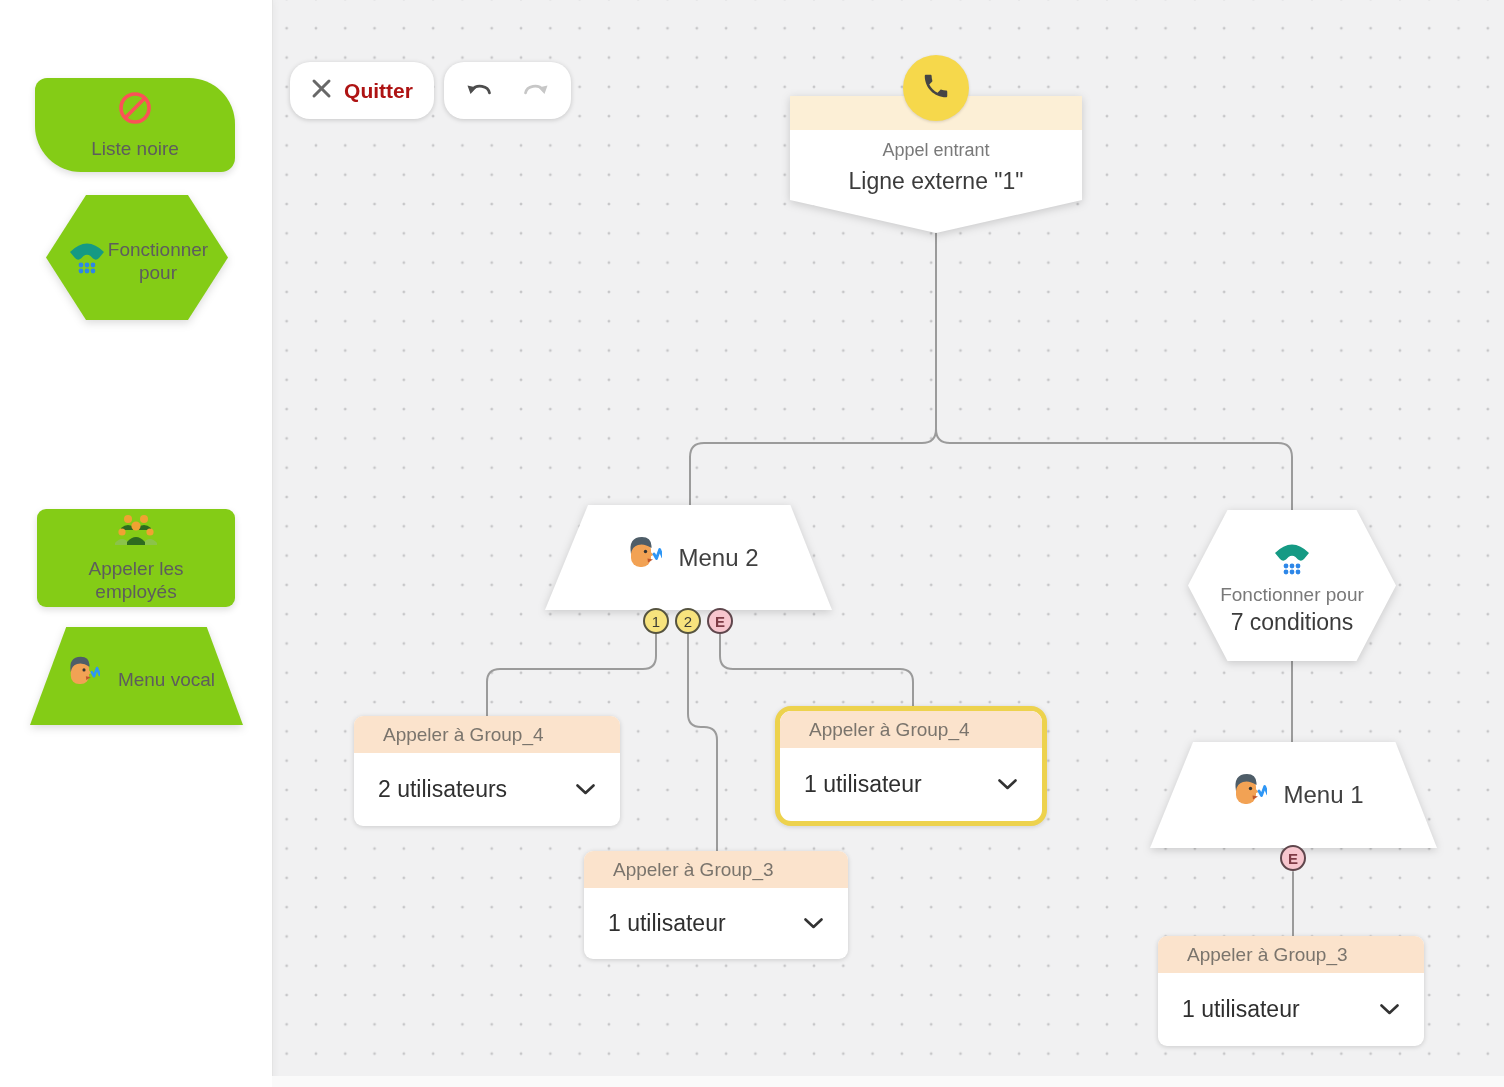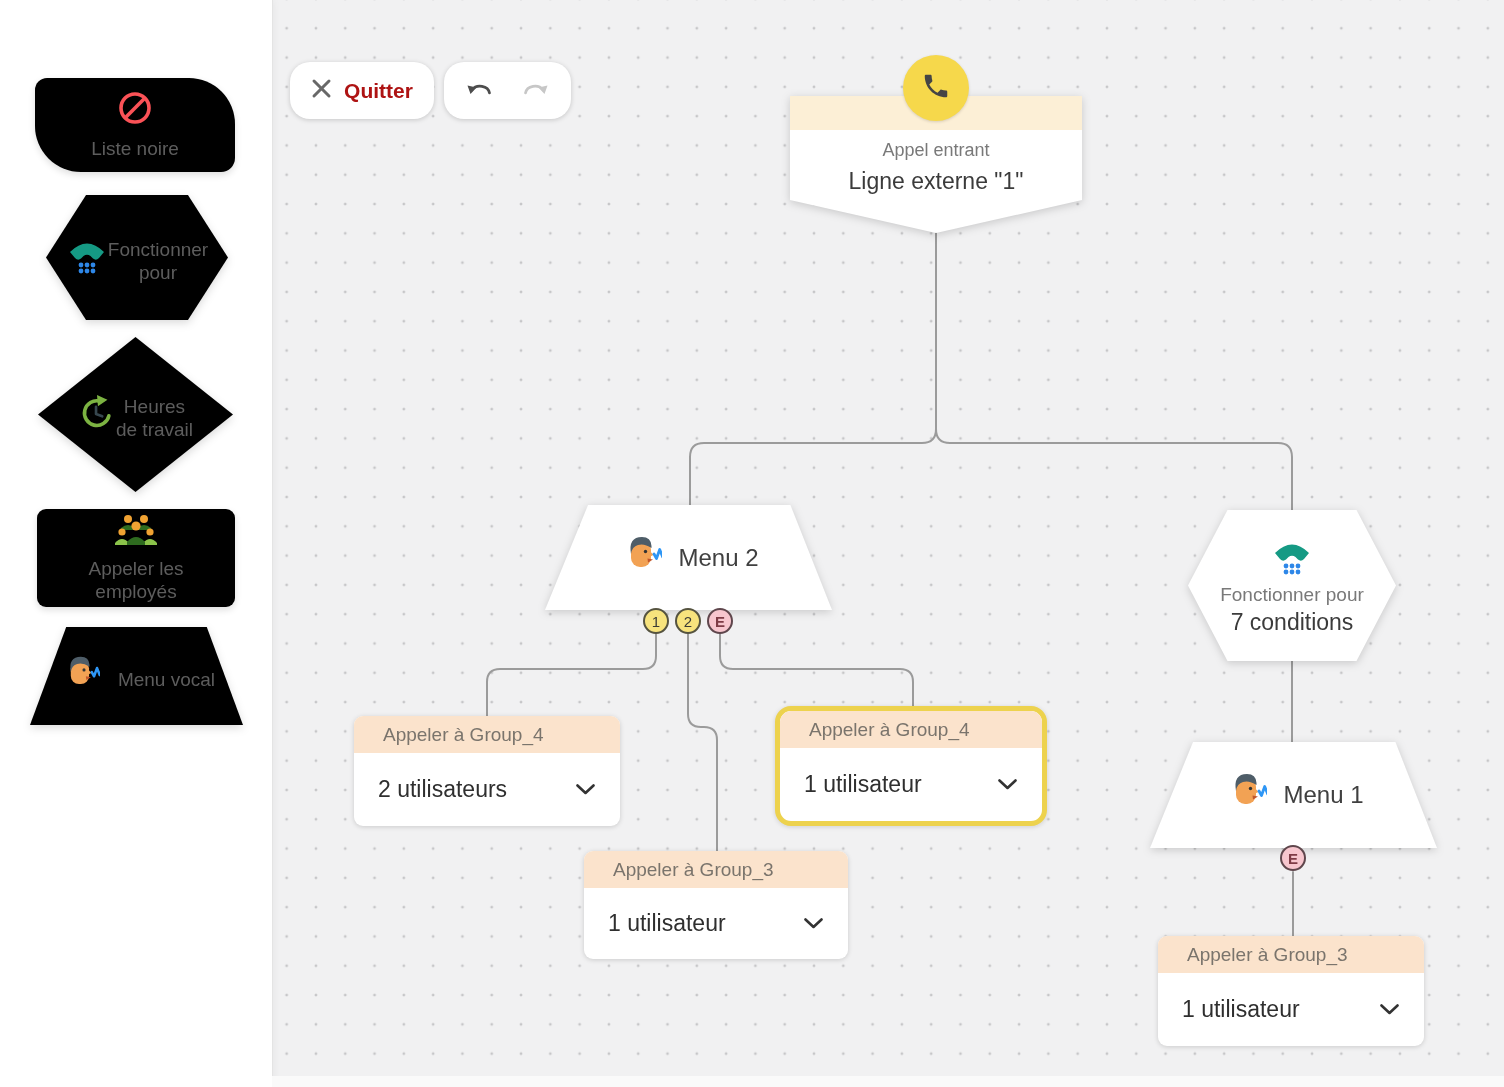--- a/index.html
+++ b/index.html
@@ -16,21 +16,21 @@
     box-shadow:0 0 8px rgba(0,0,0,.06);z-index:30;
   }
   .sidebar-header{position:relative;height:70px;}
   .sidebar-title{
     position:absolute;left:20px;top:20px;
     font-size:27px;color:#4C1208;letter-spacing:.2px;
   }
   .collapse-btn{position:absolute;right:20px;top:24px;width:30px;height:28px;cursor:pointer;}
   .palette-item{position:absolute;display:flex;flex-direction:column;align-items:center;justify-content:center;cursor:pointer;}
   .palette-label{font-size:19px;line-height:23px;color:#5D5D5D;text-align:center;margin-top:7px;}
-  .shape-fill{background:#000000;}
+  .shape-fill{background:#84cc16;}
   .card-shadow{box-shadow:0 3px 7px rgba(0,0,0,.13);}
   .clip-wrap{position:absolute;filter:drop-shadow(0 3px 4px rgba(0,0,0,.14));}
   .clip-inner{width:100%;height:100%;display:flex;flex-direction:row;align-items:center;justify-content:center;}
 
   .item-tag{left:35px;top:78px;width:200px;height:94px;border-radius:12px 46px 14px 46px;}
   .item-hex-wrap{left:46px;top:195px;width:182px;height:125px;}
   .hex-clip{clip-path:polygon(0 50%,22% 0,78% 0,100% 50%,78% 100%,22% 100%);}
   .item-diamond-wrap{left:38px;top:337px;width:195px;height:155px;}
   .diamond-clip{clip-path:polygon(50% 0,100% 50%,50% 100%,0 50%);}
   .item-rect{left:37px;top:509px;width:198px;height:98px;border-radius:9px;}
@@ -132,32 +132,20 @@
             <circle cx="27" cy="27" r="2.4" fill="#2E87E8"></circle>
           <circle cx="15" cy="33" r="2.4" fill="#2E87E8"></circle>
             <circle cx="21" cy="33" r="2.4" fill="#2E87E8"></circle>
             <circle cx="27" cy="33" r="2.4" fill="#2E87E8"></circle>
         </svg>
       </span>
       <span class="palette-label"><span>Fonctionner</span><br><span>pour</span></span>
     </div>
   </div>
 
-  <div class="clip-wrap item-diamond-wrap">
-    <div class="clip-inner diamond-clip shape-fill">
-      <span>
-        <svg width="38" height="38" viewBox="0 0 40 40">
-          <path d="M32.5 23 A13 13 0 1 1 23 7.5" fill="none" stroke="#7CB342" stroke-width="3.8" stroke-linecap="round"></path>
-          <polygon points="20,1 31,6 21,13" fill="#7CB342"></polygon>
-          <path d="M19 13.5 L19 21 L25.5 23.5" fill="none" stroke="#37474F" stroke-width="2.8" stroke-linecap="round" stroke-linejoin="round"></path>
-        </svg>
-      </span>
-      <span class="palette-label"><span>Heures</span><br><span>de travail</span></span>
-    </div>
-  </div>
 
   <div class="palette-item shape-fill card-shadow item-rect">
     <span>
       <svg width="44" height="32" viewBox="0 0 44 32">
         <circle cx="14" cy="5" r="4" fill="#F0A232"></circle>
         <circle cx="30" cy="5" r="4" fill="#F0A232"></circle>
         <path d="M7 14 Q14 8 21 14 L21 16 L7 16 Z" fill="#2E6B1F"></path>
         <path d="M23 14 Q30 8 37 14 L37 16 L23 16 Z" fill="#2E6B1F"></path>
         <circle cx="22" cy="12" r="4.6" fill="#F0A232"></circle>
         <circle cx="8" cy="18" r="3.6" fill="#F0A232"></circle>

